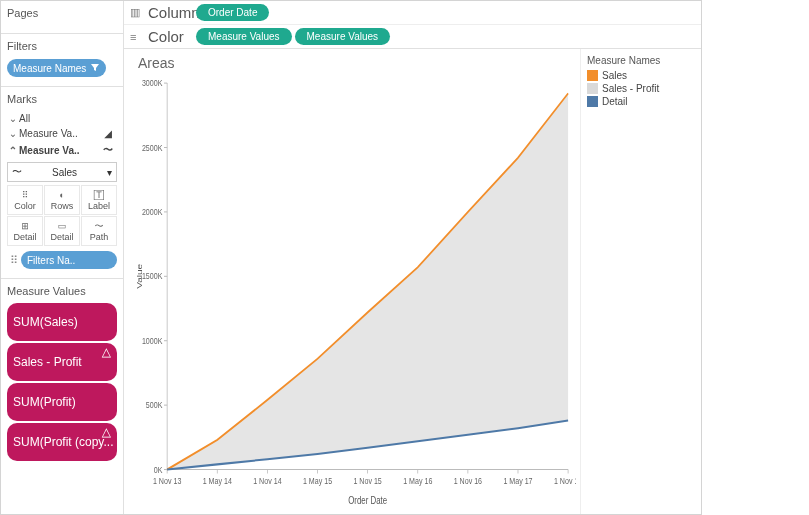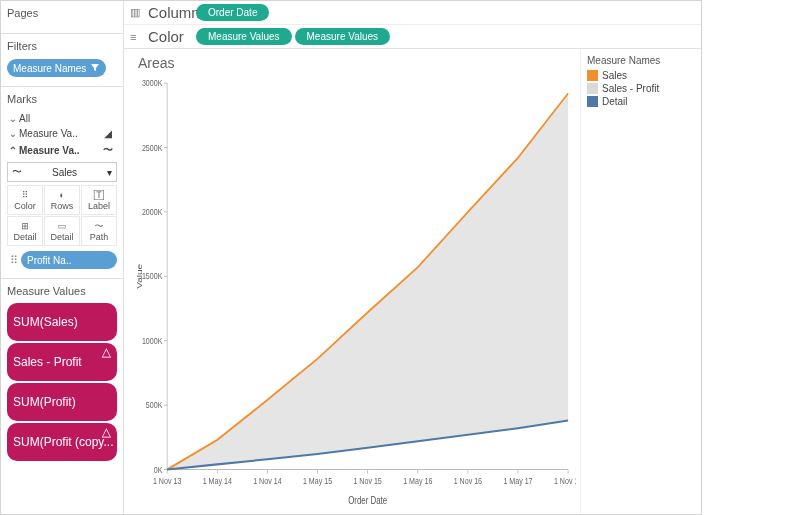--- a/index.html
+++ b/index.html
@@ -98,21 +98,21 @@
             <span>Detail</span>
           </div>
         <div class="mark-cell">
             <span class="mic">〜</span>
             <span>Path</span>
           </div>
       </div>
       <div class="marks-pill-row">
         <span class="dots">⠿</span>
         <span class="pill blue" style="flex:1">
-            <span>Profit Na..</span>
+            <span>Filters Na..</span>
           </span>
       </div>
     </div>
     <div class="side-panel" style="border-bottom:none">
       <div class="side-title">Measure Values</div>
       <div class="mv-pill"><span>SUM(Sales)</span></div>
       <div class="mv-pill"><span>Sales - Profit</span><span class="tri">△</span></div>
       <div class="mv-pill"><span>SUM(Profit)</span></div>
       <div class="mv-pill"><span>SUM(Profit (copy...</span><span class="tri">△</span></div>
     </div>

